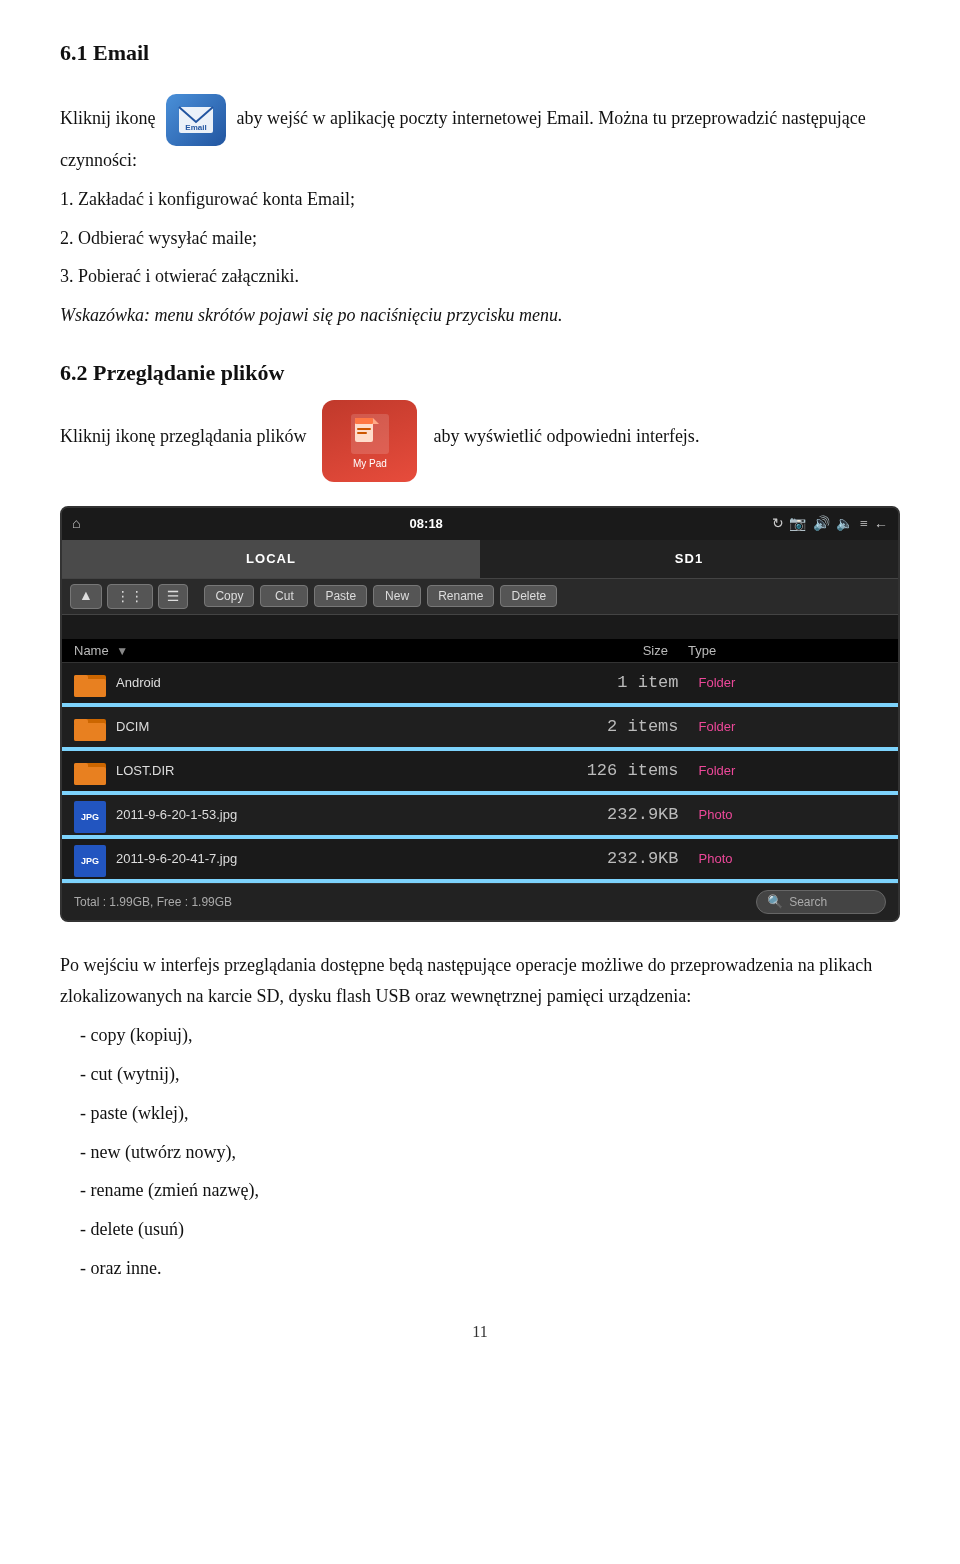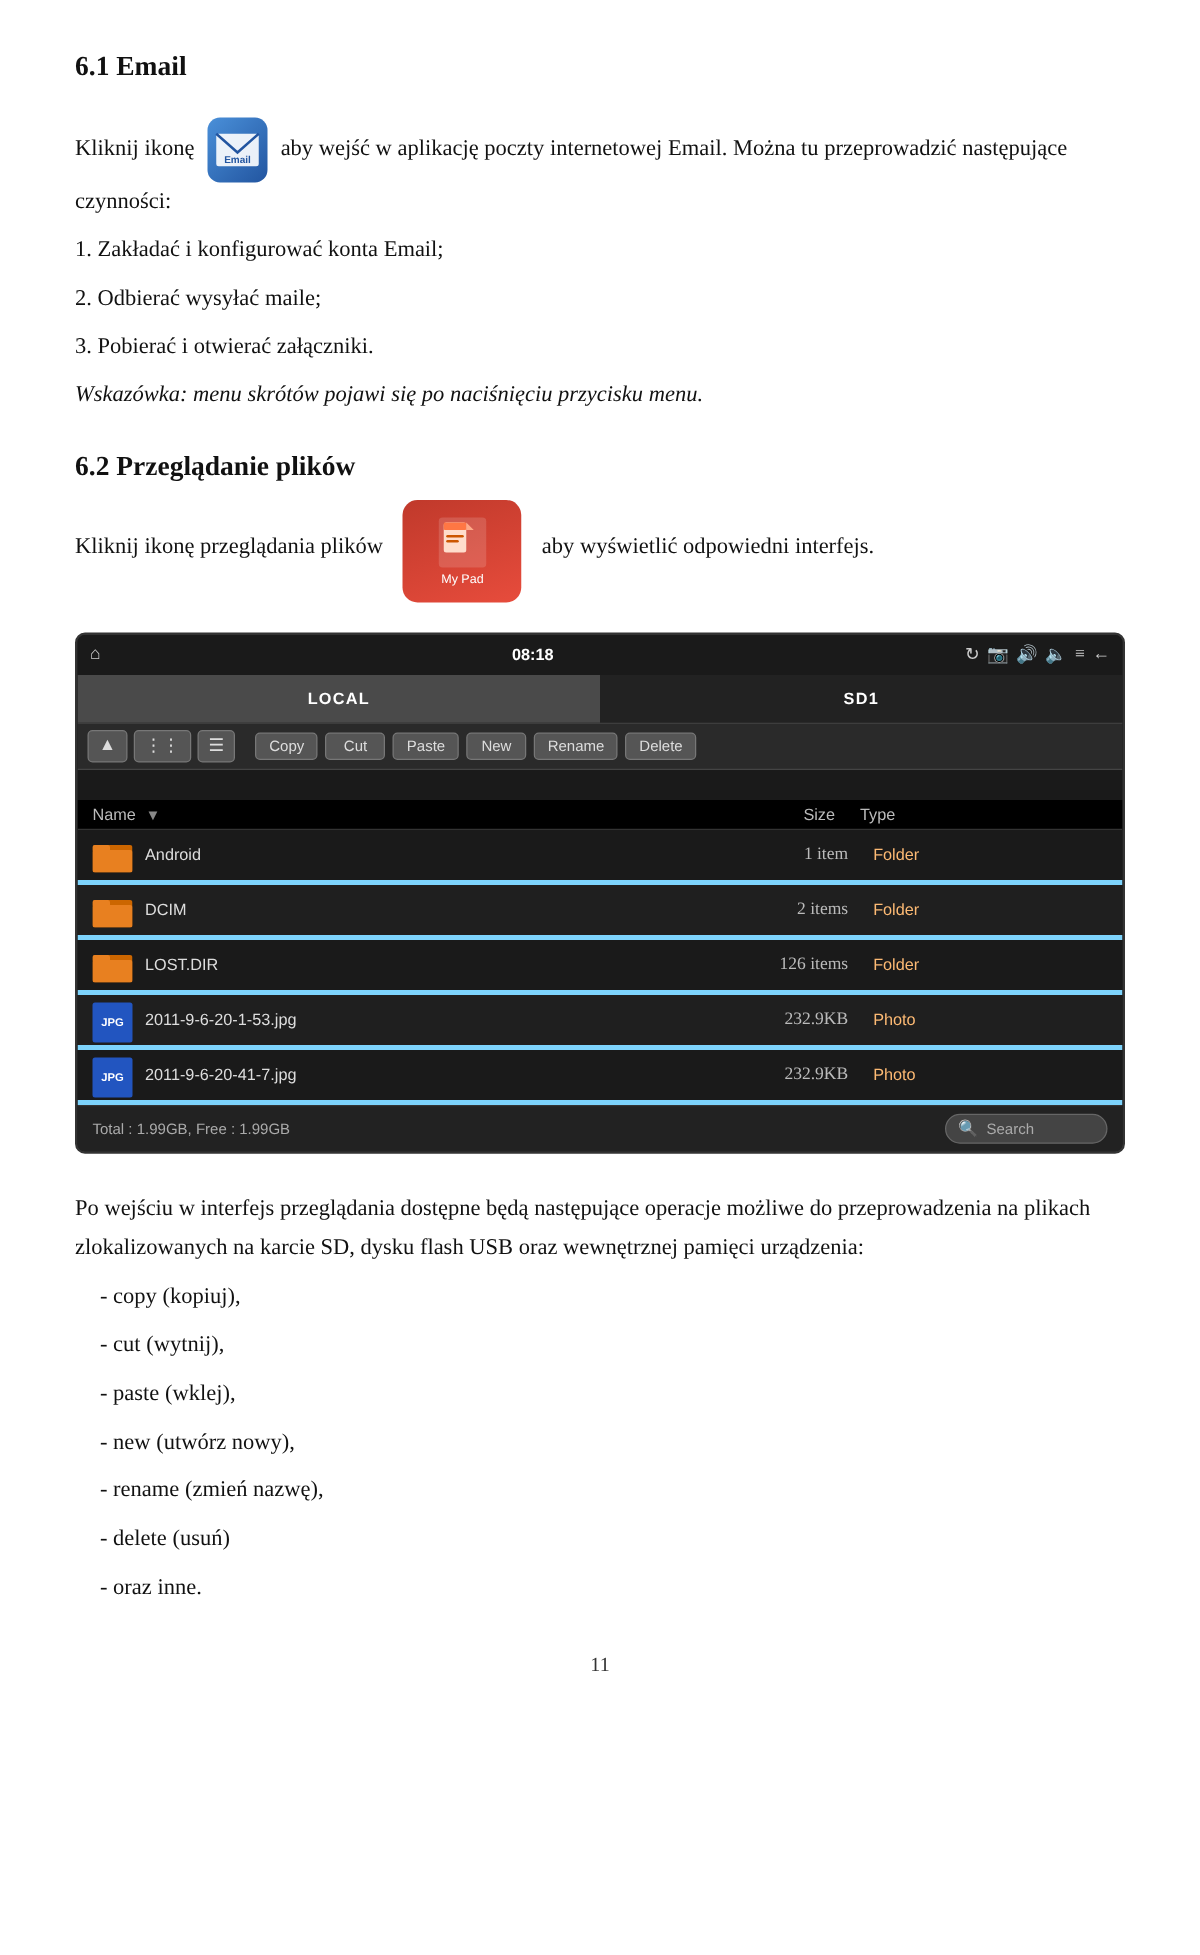--- a/index.html
+++ b/index.html
@@ -136,22 +136,22 @@
     .folder-icon-svg { width: 32px; height: 28px; }
     .jpg-icon {
       width: 32px; height: 32px;
       background: #2255c0;
       border-radius: 2px;
       display: flex; align-items: center; justify-content: center;
       font-family: Arial, sans-serif; font-size: 9px; font-weight: bold;
       color: #fff;
     }
     .file-name { flex: 2; color: #ddd; font-family: Arial, sans-serif; font-size: 13px; }
-    .file-size { flex: 1; color: #bbb; font-family: Liberation Serif, serif; font-size: 14px; text-align: right; }
-    .file-type { flex: 1; color: #fdba74; font-family: Arial, sans-serif; font-size: 13px; margin-left: 20px; }
+    .file-size { flex: 1; color: #bbb; font-family: Liberation Mono, monospace; font-size: 17px; text-align: right; }
+    .file-type { flex: 1; color: #ec4899; font-family: Arial, sans-serif; font-size: 13px; margin-left: 20px; }
 
     
     .browser-footer {
       background: #222;
       display: flex;
       align-items: center;
       justify-content: space-between;
       padding: 6px 12px;
       border-top: 1px solid #333;
     }
@@ -183,21 +183,21 @@
 
 <div class="email-section">
   <div class="email-header">
     <h2 class="section-title">6.1 Email</h2>
   </div>
 
   <p>
     <span>Kliknij ikonę</span>
     
     <span style="display:inline-block;vertical-align:middle;margin:0 6px;">
-      <span style="display:inline-flex;align-items:center;justify-content:center;width:48px;height:52px;background:linear-gradient(135deg,#4a90d9,#2255a0);border-radius:10px;text-decoration:underline;">
+      <span style="display:inline-flex;align-items:center;justify-content:center;width:60px;height:52px;background:linear-gradient(135deg,#4a90d9,#2255a0);border-radius:10px;text-decoration:underline;">
         <svg width="36" height="28" viewBox="0 0 36 28" fill="none" xmlns="http://www.w3.org/2000/svg">
           <rect x="1" y="1" width="34" height="26" rx="2" fill="#fff" fill-opacity="0.9"></rect>
           <polyline points="1,1 18,16 35,1" stroke="#2255a0" stroke-width="2" fill="none"></polyline>
           <text x="18" y="24" text-anchor="middle" font-size="8" fill="#2255a0" font-family="Arial" font-weight="bold">Email</text>
         </svg>
       </span>
     </span>
     <span>aby wejść w aplikację poczty internetowej Email. Można tu przeprowadzić następujące czynności:</span>
   </p>
 

